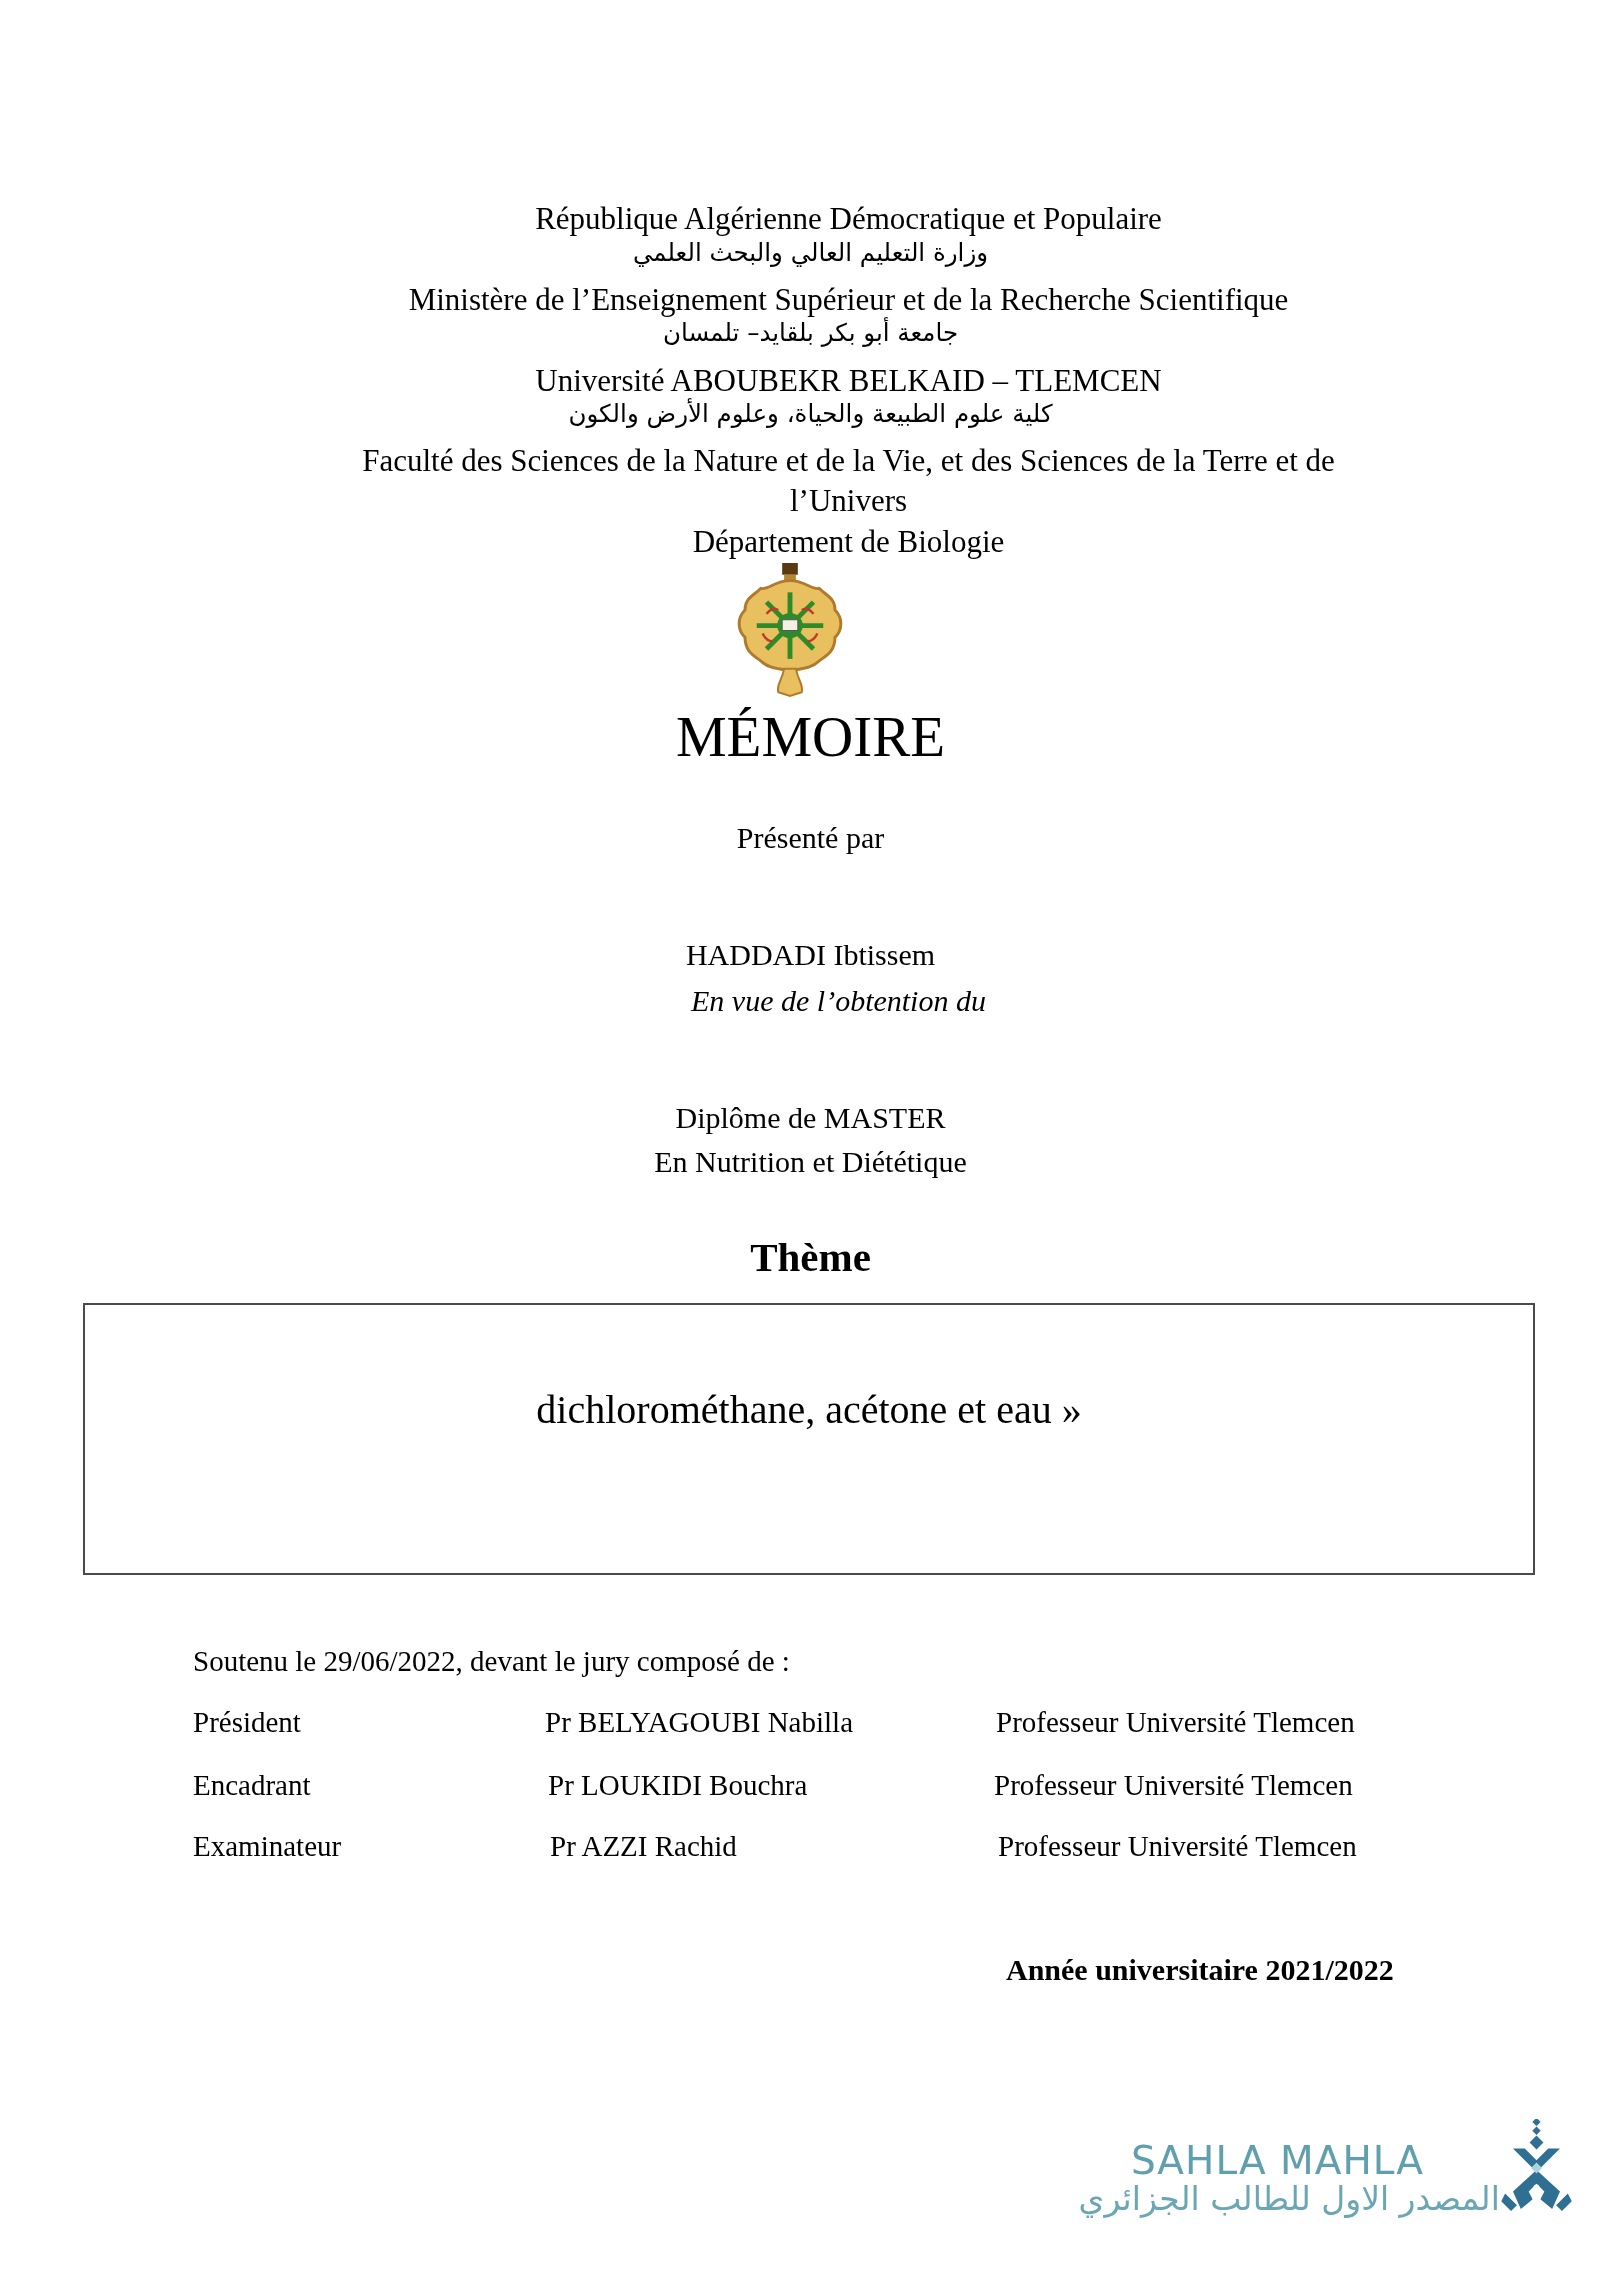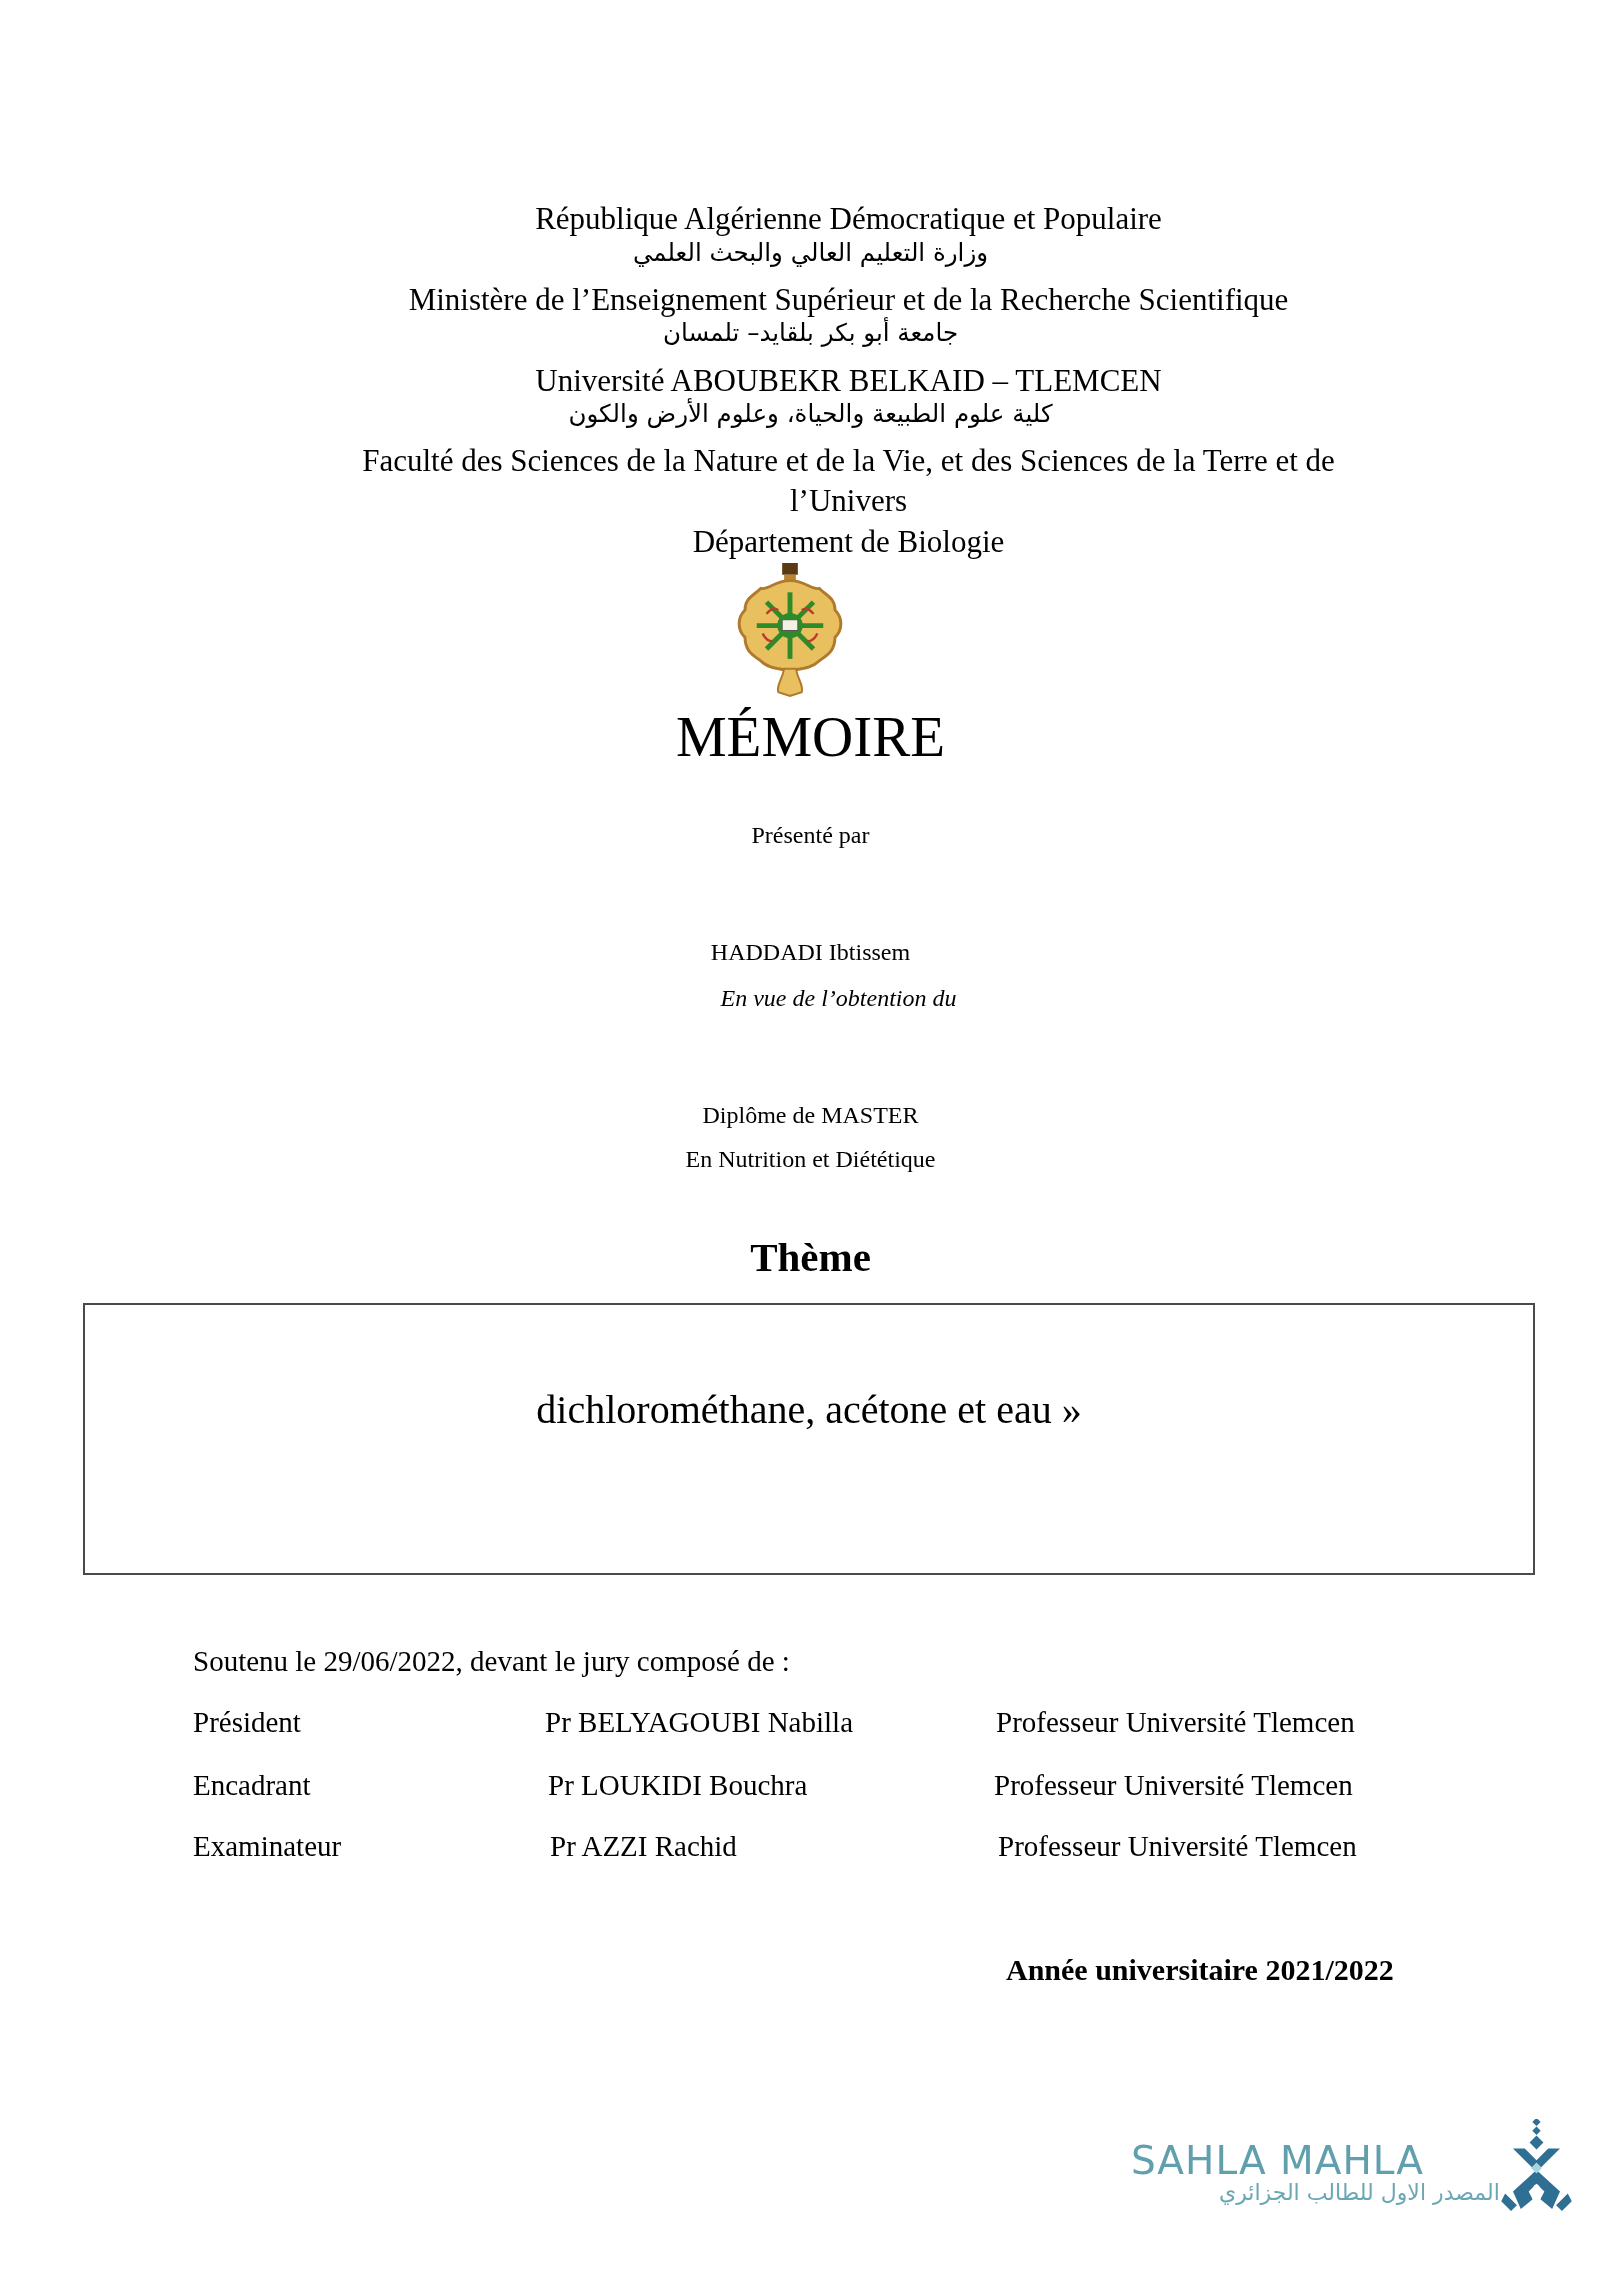--- a/index.html
+++ b/index.html
@@ -10,21 +10,21 @@
     .center-line {
       position: absolute; left: 0; width: 1621px; text-align: center;
       white-space: nowrap; line-height: 1;
     }
     .latin { font-size: 31px; margin-left: 38px; }
     .arabic {
       font-family: "DejaVu Sans", "Liberation Sans", sans-serif;
       font-size: 24.5px; direction: rtl; unicode-bidi: isolate;
     }
     .memoire { font-size: 57px; }
-    .mid { font-size: 24px; }
+    .mid { font-size: 30px; }
     .bold { font-weight: normal; margin-top: 36px; }
     .italic { font-style: italic; padding-left: 28px; }
     .theme-label { font-size: 41px; font-weight: bold; }
 
     .title-box {
       position: absolute; left: 83px; top: 1303px; width: 1452px; height: 272px;
       border: 2px solid #4a4a4a; box-sizing: border-box;
     }
     .title-text {
       position: absolute; left: 0; right: 0; top: 78px;
@@ -39,21 +39,21 @@
 
     .brand { position: absolute; left: 1127px; top: 2117px; width: 451px; height: 108px; }
     .brand-name {
       position: absolute; left: 3.9px; top: 23.5px;
       font-family: "DejaVu Sans", "Liberation Sans", sans-serif;
       font-size: 39px; letter-spacing: 1px; color: #5f9fae; white-space: nowrap; line-height: 1;
     }
     .brand-tag {
       position: absolute; left: 7.8px; top: 65px; width: 365px; text-align: right;
       font-family: "DejaVu Sans", "Liberation Sans", sans-serif;
-      font-size: 22px; color: #6aa6b4; direction: rtl; white-space: nowrap; line-height: 1;
+      font-size: 33px; color: #6aa6b4; direction: rtl; white-space: nowrap; line-height: 1;
     }
     .brand-icon { position: absolute; left: 374px; top: 2px; width: 71px; height: 94px; }
   </style>
 </head>
 <body>
 
 <div class="center-line latin" style="top:203px">République Algérienne Démocratique et Populaire</div>
 <div class="center-line arabic" style="top:241px">وزارة التعليم العالي والبحث العلمي</div>
 <div class="center-line latin" style="top:284px">Ministère de l’Enseignement Supérieur et de la Recherche Scientifique</div>
 <div class="center-line arabic" style="top:321px">جامعة أبو بكر بلقايد– تلمسان</div>

